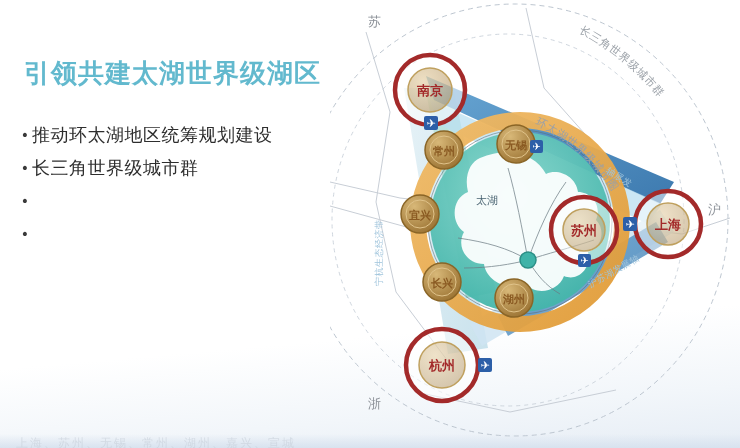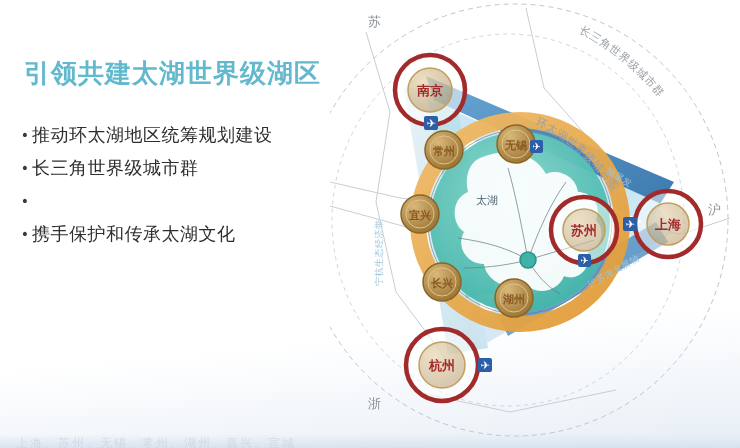--- a/index.html
+++ b/index.html
@@ -80,21 +80,20 @@
       </div>
       <div class="bullet-row">
         <div class="bullet-dot">•</div>
         <div class="bullet-text">长三角世界级城市群</div>
       </div>
       <div class="bullet-row">
         <div class="bullet-dot">•</div>
       </div>
       <div class="bullet-row">
         <div class="bullet-dot">•</div>
-        <div class="bullet-text">携手保护和传承太湖文化</div>
       </div>
     </div>
   </div>
 
   <div id="diagram">
     <svg width="410" height="460" viewBox="0 0 410 460" xmlns="http://www.w3.org/2000/svg">
       <defs>
         <linearGradient id="gBlueBand" x1="0" y1="0" x2="1" y2="1">
           <stop offset="0%" stop-color="#5c9fd0"></stop>
           <stop offset="100%" stop-color="#2c6ea8"></stop>

